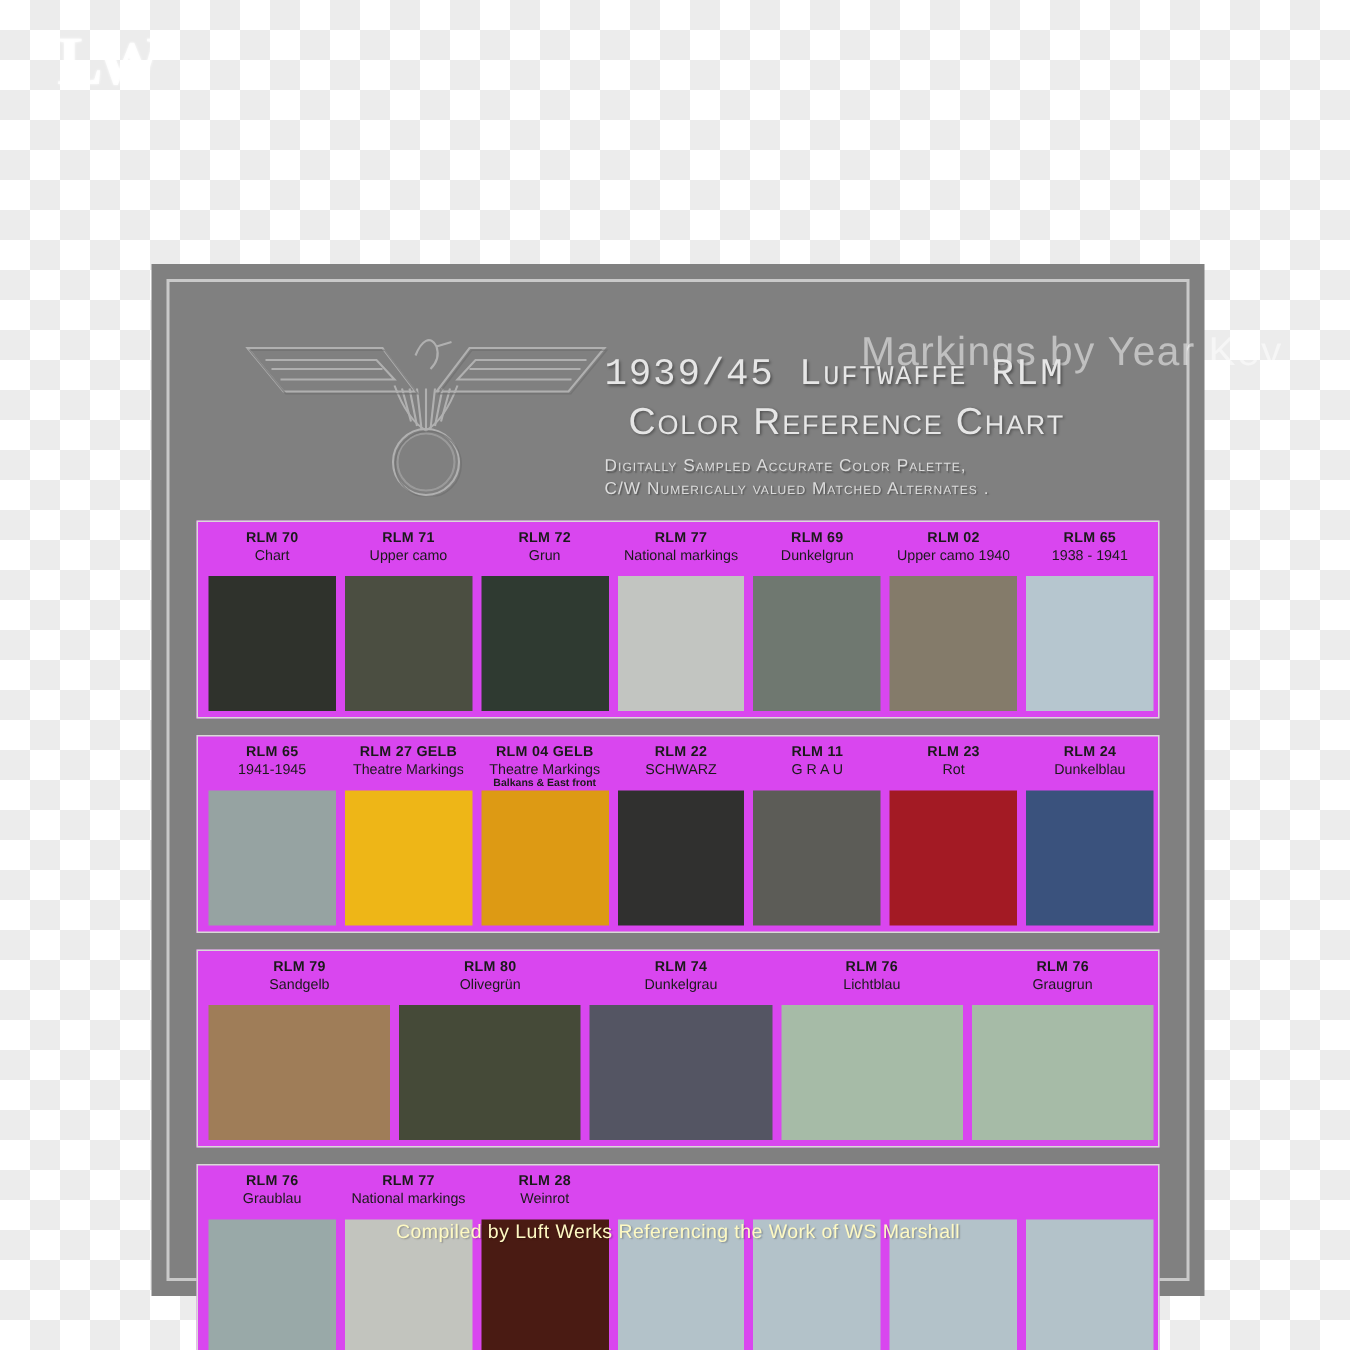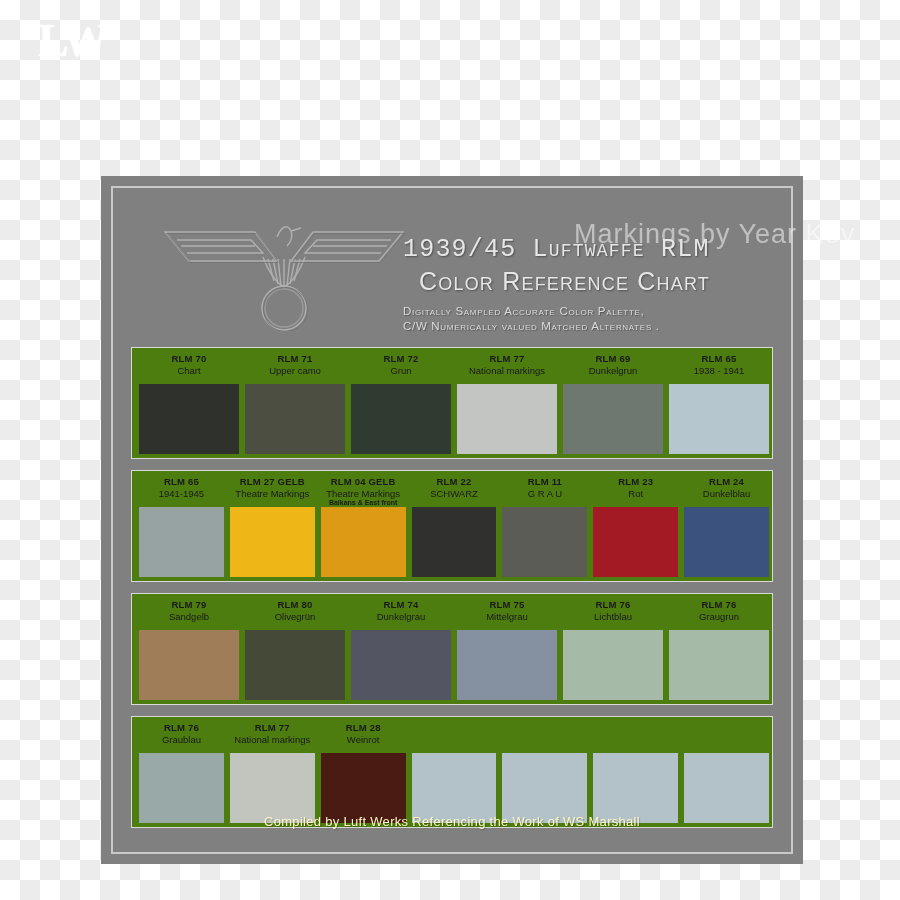--- a/index.html
+++ b/index.html
@@ -117,25 +117,25 @@
     white-space: nowrap;
     pointer-events: none;
     user-select: none;
   }
 
   
   #rows {
     margin-top: 2px;
   }
   .swatch-row {
-    background: #4d7c0f;
+    background: #d946ef;
     border: 1px solid #d9d9d7;
     box-sizing: border-box;
     display: flex;
-    height: 112px;
+    height: 132px;
     margin-bottom: 11px;
     padding: 3px 0 4px 4px;
   }
   .swatch-cell {
     flex: 1 1 0;
     display: flex;
     flex-direction: column;
     align-items: center;
     margin: 0 3px;
     min-width: 0;
@@ -272,20 +272,27 @@
           </div>
           <div class="swatch-cell">
             <div class="swatch-labels">
               <span class="lbl-code">RLM 69</span>
               <span class="lbl-name">Dunkelgrun</span>
             </div>
             <div class="swatch-chip" style="background-color: rgb(111, 120, 112);"></div>
           </div>
           <div class="swatch-cell">
             <div class="swatch-labels">
+              <span class="lbl-code">RLM 02</span>
+              <span class="lbl-name">Upper camo 1940</span>
+            </div>
+            <div class="swatch-chip" style="background-color: rgb(132, 123, 106);"></div>
+          </div>
+          <div class="swatch-cell">
+            <div class="swatch-labels">
               <span class="lbl-code">RLM 65</span>
               <span class="lbl-name">1938 - 1941</span>
             </div>
             <div class="swatch-chip" style="background-color: rgb(182, 198, 207);"></div>
           </div>
         </div>
         <div class="swatch-row">
           <div class="swatch-cell">
             <div class="swatch-labels">
               <span class="lbl-code">RLM 65</span>
@@ -354,27 +361,20 @@
           </div>
           <div class="swatch-cell">
             <div class="swatch-labels">
               <span class="lbl-code">RLM 74</span>
               <span class="lbl-name">Dunkelgrau</span>
             </div>
             <div class="swatch-chip" style="background-color: rgb(84, 85, 99);"></div>
           </div>
           <div class="swatch-cell">
             <div class="swatch-labels">
-              <span class="lbl-code">RLM 75</span>
-              <span class="lbl-name">Mittelgrau</span>
-            </div>
-            <div class="swatch-chip" style="background-color: rgb(133, 145, 160);"></div>
-          </div>
-          <div class="swatch-cell">
-            <div class="swatch-labels">
               <span class="lbl-code">RLM 76</span>
               <span class="lbl-name">Lichtblau</span>
             </div>
             <div class="swatch-chip" style="background-color: rgb(166, 187, 167);"></div>
           </div>
           <div class="swatch-cell">
             <div class="swatch-labels">
               <span class="lbl-code">RLM 76</span>
               <span class="lbl-name">Graugrun</span>
             </div>

